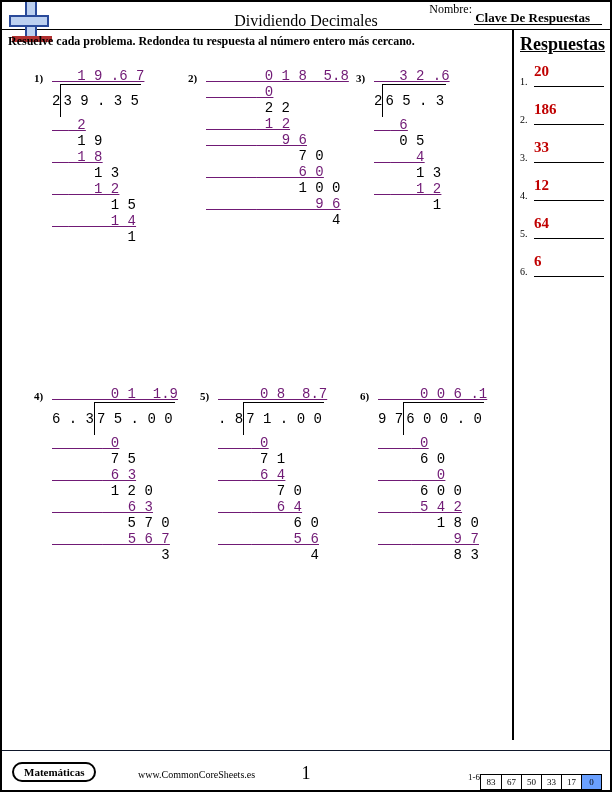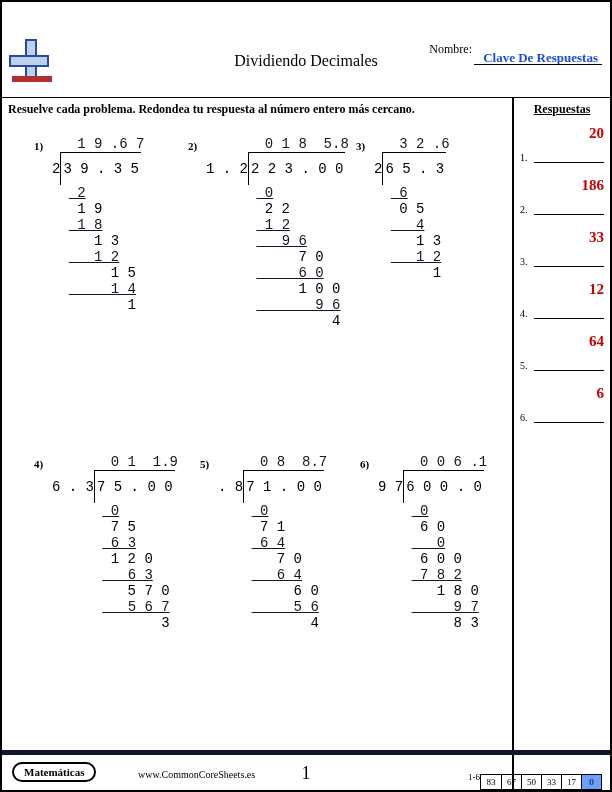--- a/index.html
+++ b/index.html
@@ -13,23 +13,22 @@
   .page {
     width: 612px;
     height: 792px;
     position: relative;
     border: 2px solid #000;
     margin: 0;
     overflow: hidden;
   }
   .header {
     position: relative;
-    height: 56px;
+    height: 28px;
     border-bottom: 1px solid #000;
-    margin-top: 40px;
   }
   .plus-icon {
     position: absolute;
     left: 6px; top: -4px;
     width: 46px; height: 46px;
   }
   .plus-icon svg { width: 100%; height: 100%; }
   .title {
     position: absolute;
     left: 0; right: 0; top: 10px;
@@ -42,24 +41,24 @@
     font-size: 12px;
   }
   .nombre-line {
     position: absolute;
     right: 8px; top: 22px;
     width: 128px;
     border-bottom: 1px solid #000;
   }
   .nombre-val {
     position: absolute;
-    right: 12px; top: 8px;
+    right: 20px; top: 8px;
     font-size: 13px;
     font-weight: bold;
-    color: #1d4ed8;
+    color: #000000;
   }
   .body {
     display: flex;
     height: 710px;
   }
   .problems-area {
     flex: 1;
     position: relative;
     padding: 4px 6px;
   }
@@ -70,69 +69,69 @@
   }
   .instr {
     font-weight: bold;
     font-size: 12px;
     margin-bottom: 16px;
   }
   .answers-title {
     font-weight: bold;
     text-align: center;
     text-decoration: underline;
-    font-size: 12px;
+    font-size: 18px;
     margin-bottom: 6px;
   }
   .ans-row {
     display: flex;
     align-items: flex-end;
     margin: 8px 0 14px 0;
   }
   .ans-num {
     font-size: 10px;
     width: 14px;
   }
   .ans-line {
     flex: 1;
     border-bottom: 1px solid #000;
-    text-align: right;
+    text-align: left;
     font-size: 15px;
     font-weight: bold;
     color: #c00000;
-    padding-bottom: 20px;
+    padding-bottom: 6px;
   }
   .prob {
     position: absolute;
     font-family: "Courier New", monospace;
     font-size: 14px;
     line-height: 16px;
   }
   .prob .pnum {
     font-family: "Times New Roman", serif;
     font-weight: bold;
     font-size: 11px;
     position: absolute;
     left: -18px;
     top: 2px;
   }
-  .red { color: #0f172a; }
+  .red { color: #701a75; text-decoration: underline; }
   .l { white-space: pre; }
   .u { text-decoration: underline; text-decoration-thickness: 1px; }
   .divbox {
     display: inline-block;
     border-left: 1.5px solid #000;
     border-top: 1.5px solid #000;
     padding: 8px 2px;
   }
   .footer {
     position: absolute;
     left: 0; right: 0; bottom: 0;
     height: 40px;
-    border-top: 5px solid #0f172a;
+    border-top: 1px solid #0f172a;
     font-size: 11px;
   }
   .subject-box {
     position: absolute;
     left: 10px; bottom: 8px;
     border: 2px solid #000;
     border-radius: 10px;
     padding: 2px 10px;
     font-weight: bold;
   }
@@ -200,21 +199,20 @@
             <div class="l red">  <span class="u"> 1 8</span></div>
             <div class="l">     1 3</div>
             <div class="l red">  <span class="u">   1 2</span></div>
             <div class="l">       1 5</div>
             <div class="l red">  <span class="u">     1 4</span></div>
             <div class="l">         1</div>
           </div>
           <div class="prob" style="left: 204px; top: 38px;">
             <div class="pnum">2)</div>
             <div class="l red">       0 1 8  5.8</div>
-            <div class="l"><span>1 . 2</span><span class="divbox">2 2 3 . 0 0</span></div>
             <div class="l red">      <span class="u"> 0</span></div>
             <div class="l">       2 2</div>
             <div class="l red">      <span class="u"> 1 2</span></div>
             <div class="l red">      <span class="u">   9 6</span></div>
             <div class="l">           7 0</div>
             <div class="l red">      <span class="u">     6 0</span></div>
             <div class="l">           1 0 0</div>
             <div class="l red">      <span class="u">       9 6</span></div>
             <div class="l">               4</div>
           </div>
@@ -256,21 +254,21 @@
             <div class="l">           4</div>
           </div>
           <div class="prob" style="left: 376px; top: 356px;">
             <div class="pnum">6)</div>
             <div class="l red">     0 0 6 .1</div>
             <div class="l"><span>9 7</span><span class="divbox">6 0 0 . 0</span></div>
             <div class="l red">    <span class="u"> 0</span></div>
             <div class="l">     6 0</div>
             <div class="l red">    <span class="u">   0</span></div>
             <div class="l">     6 0 0</div>
-            <div class="l red">    <span class="u"> 7 8 2</span></div>
+            <div class="l red">    <span class="u"> 5 4 2</span></div>
             <div class="l">       1 8 0</div>
             <div class="l red">    <span class="u">     9 7</span></div>
             <div class="l">         8 3</div>
           </div>
         </div>
     </div>
 
     <div class="answers-col">
       <div class="answers-title">Respuestas</div>
       <div id="answers-host">

